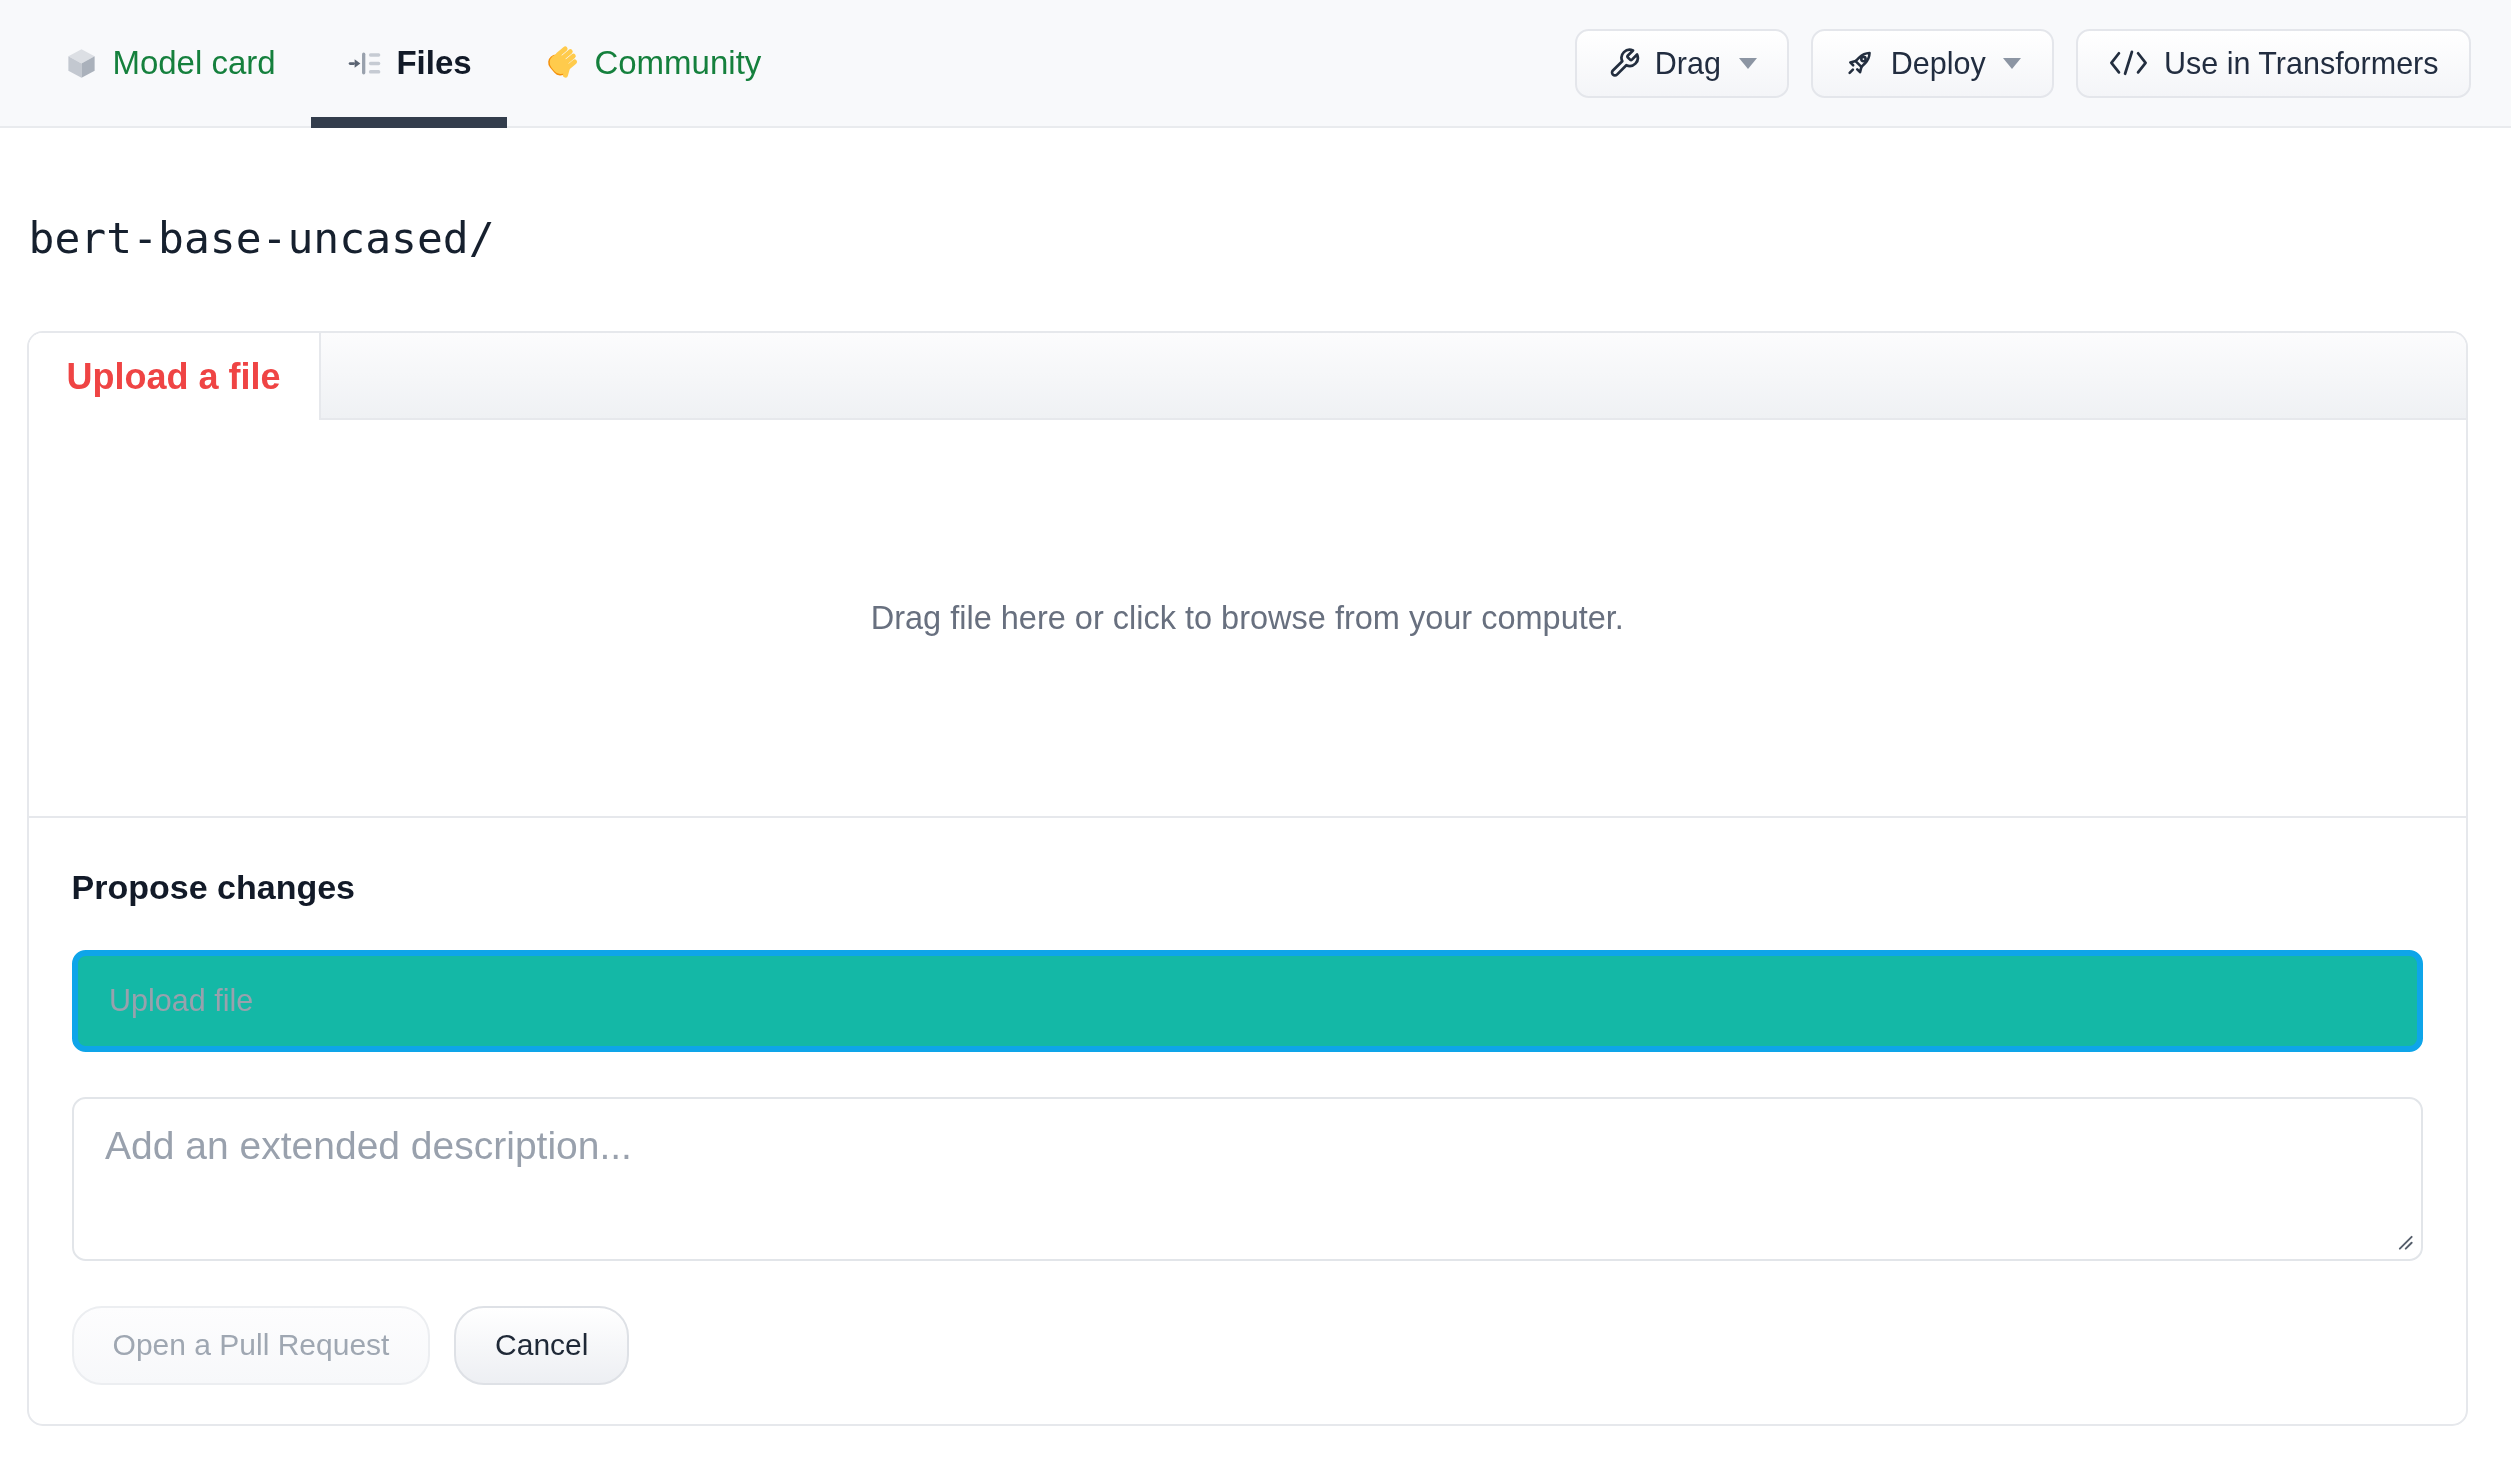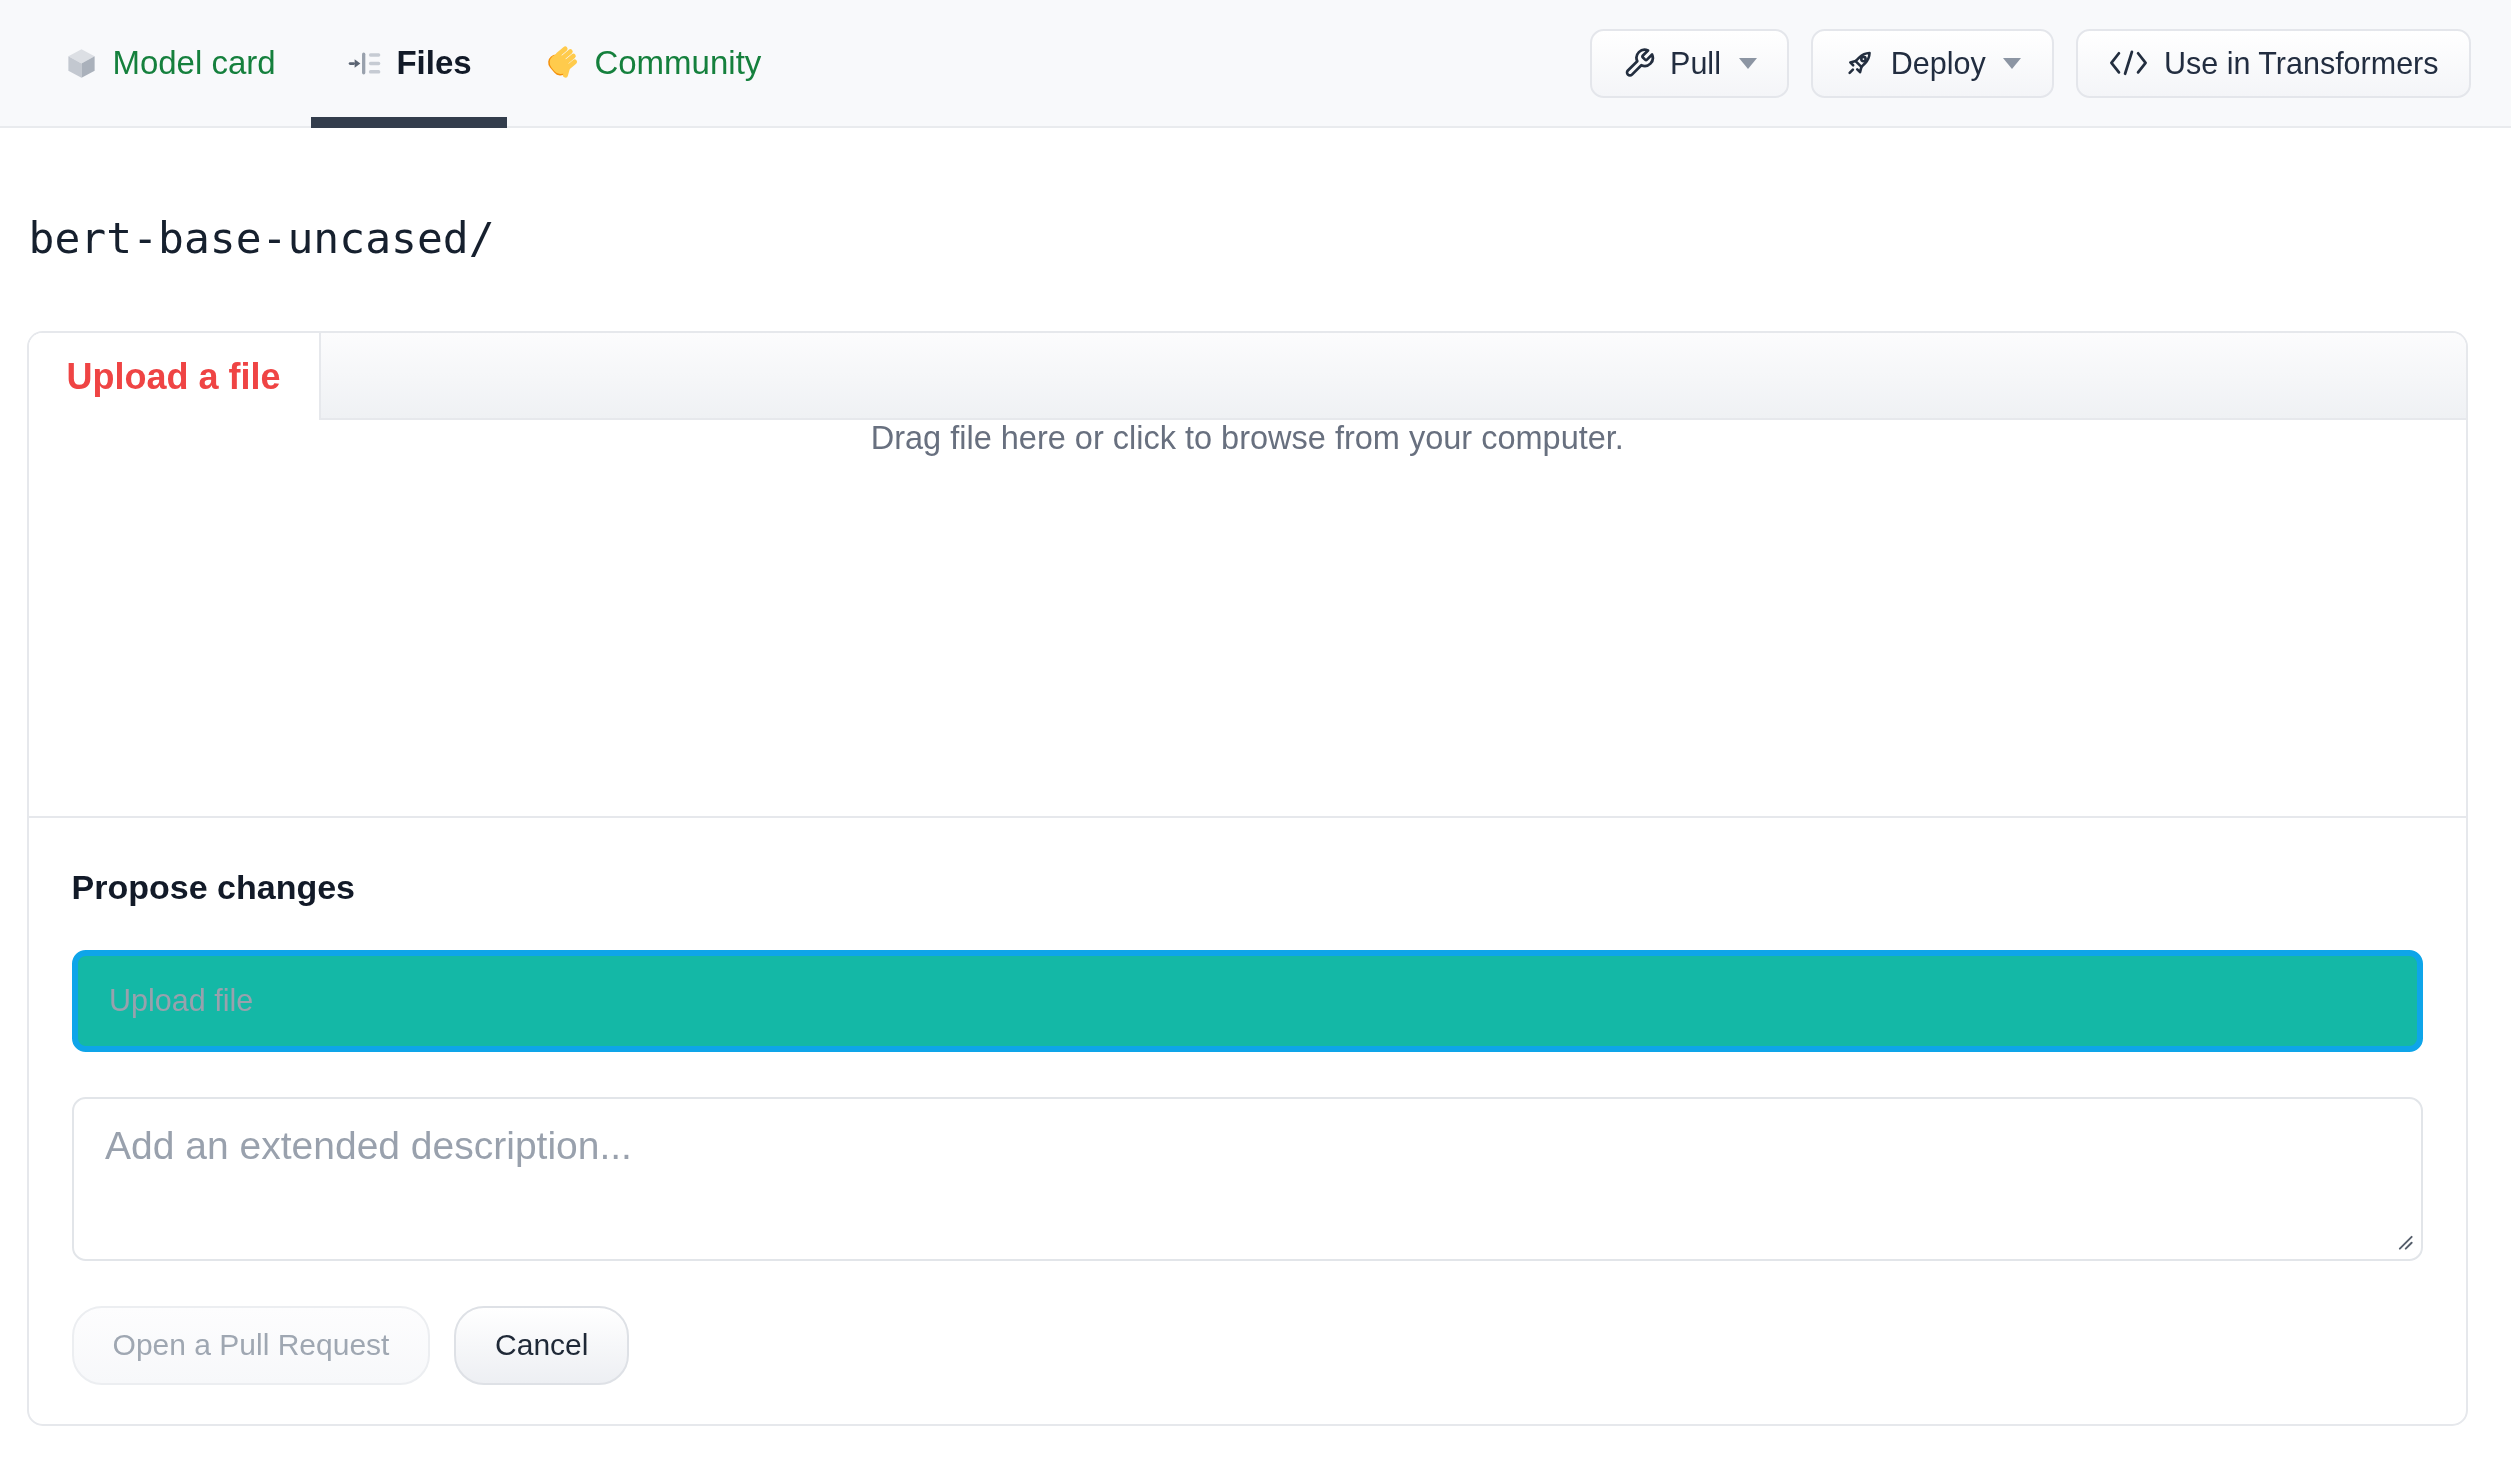--- a/index.html
+++ b/index.html
@@ -51,21 +51,21 @@
     background:linear-gradient(180deg,#fcfcfd 0%,#eff1f4 100%);
     border-bottom:2px solid #e6e8ec; border-radius:13.8px 13.8px 0 0;
   }
   .upload-tab {
     width:292px; background:#ffffff; border-right:2px solid #e6e8ec;
     border-top-left-radius:13.8px; margin-bottom:-2px;
     display:flex; align-items:center; justify-content:center;
     font-size:36px; font-weight:700; color:#ef4444; cursor:pointer;
   }
   .dropzone {
-    height:398px; display:flex; align-items:flex-start; justify-content:center;
+    height:398px; display:flex; align-items:center; justify-content:center;
     border-bottom:2px solid #e6e8ec; font-size:32.5px; color:#68707f; cursor:pointer;
   }
 
   .propose { padding:51px 43px 39px 43px; }
   .propose-heading { margin:0; font-size:34px; font-weight:700; color:#121a28; line-height:1.1; }
   .text-input {
     display:block; width:100%; height:102px; margin-top:43px;
     border:6px solid #0ea5e9; border-radius:13.8px; padding:0 31.5px;
     font-size:30.5px; font-family:inherit; color:#1f2937; background:#14b8a6; outline:none;
   }
@@ -143,21 +143,21 @@
   </div>
 
   <div class="actions">
 
     <button class="btn">
       <span class="icon">
         <svg width="32.5" height="32.5" viewBox="0 0 24 24" fill="none" stroke="#232e3f" stroke-width="2" stroke-linecap="round" stroke-linejoin="round">
           <path d="M14.7 6.3a1 1 0 0 0 0 1.4l1.6 1.6a1 1 0 0 0 1.4 0l3.77-3.77a6 6 0 0 1-7.94 7.94l-6.91 6.91a2.12 2.12 0 0 1-3-3l6.91-6.91a6 6 0 0 1 7.94-7.94l-3.76 3.76z"></path>
         </svg>
       </span>
-      <span>Pull</span>
+      <span>Drag</span>
       <span class="caret"></span>
     </button>
 
     <button class="btn">
       <span class="icon">
         <svg width="32.5" height="32.5" viewBox="0 0 24 24" fill="none" stroke="#232e3f" stroke-width="1.9" stroke-linecap="round" stroke-linejoin="round">
           <path d="M19.6 4.4c-2.9.1-5.5 1.3-7.5 3.3L9.3 10.4l4.3 4.3 2.7-2.7c2-2 3.2-4.6 3.3-7.6z"></path>
           <circle cx="15.1" cy="8.9" r="1.6"></circle>
           <path d="M9.3 10.4l-3.9 1 2.1 2.1"></path>
           <path d="M13.6 14.7l-1 3.9-2.1-2.1"></path>

